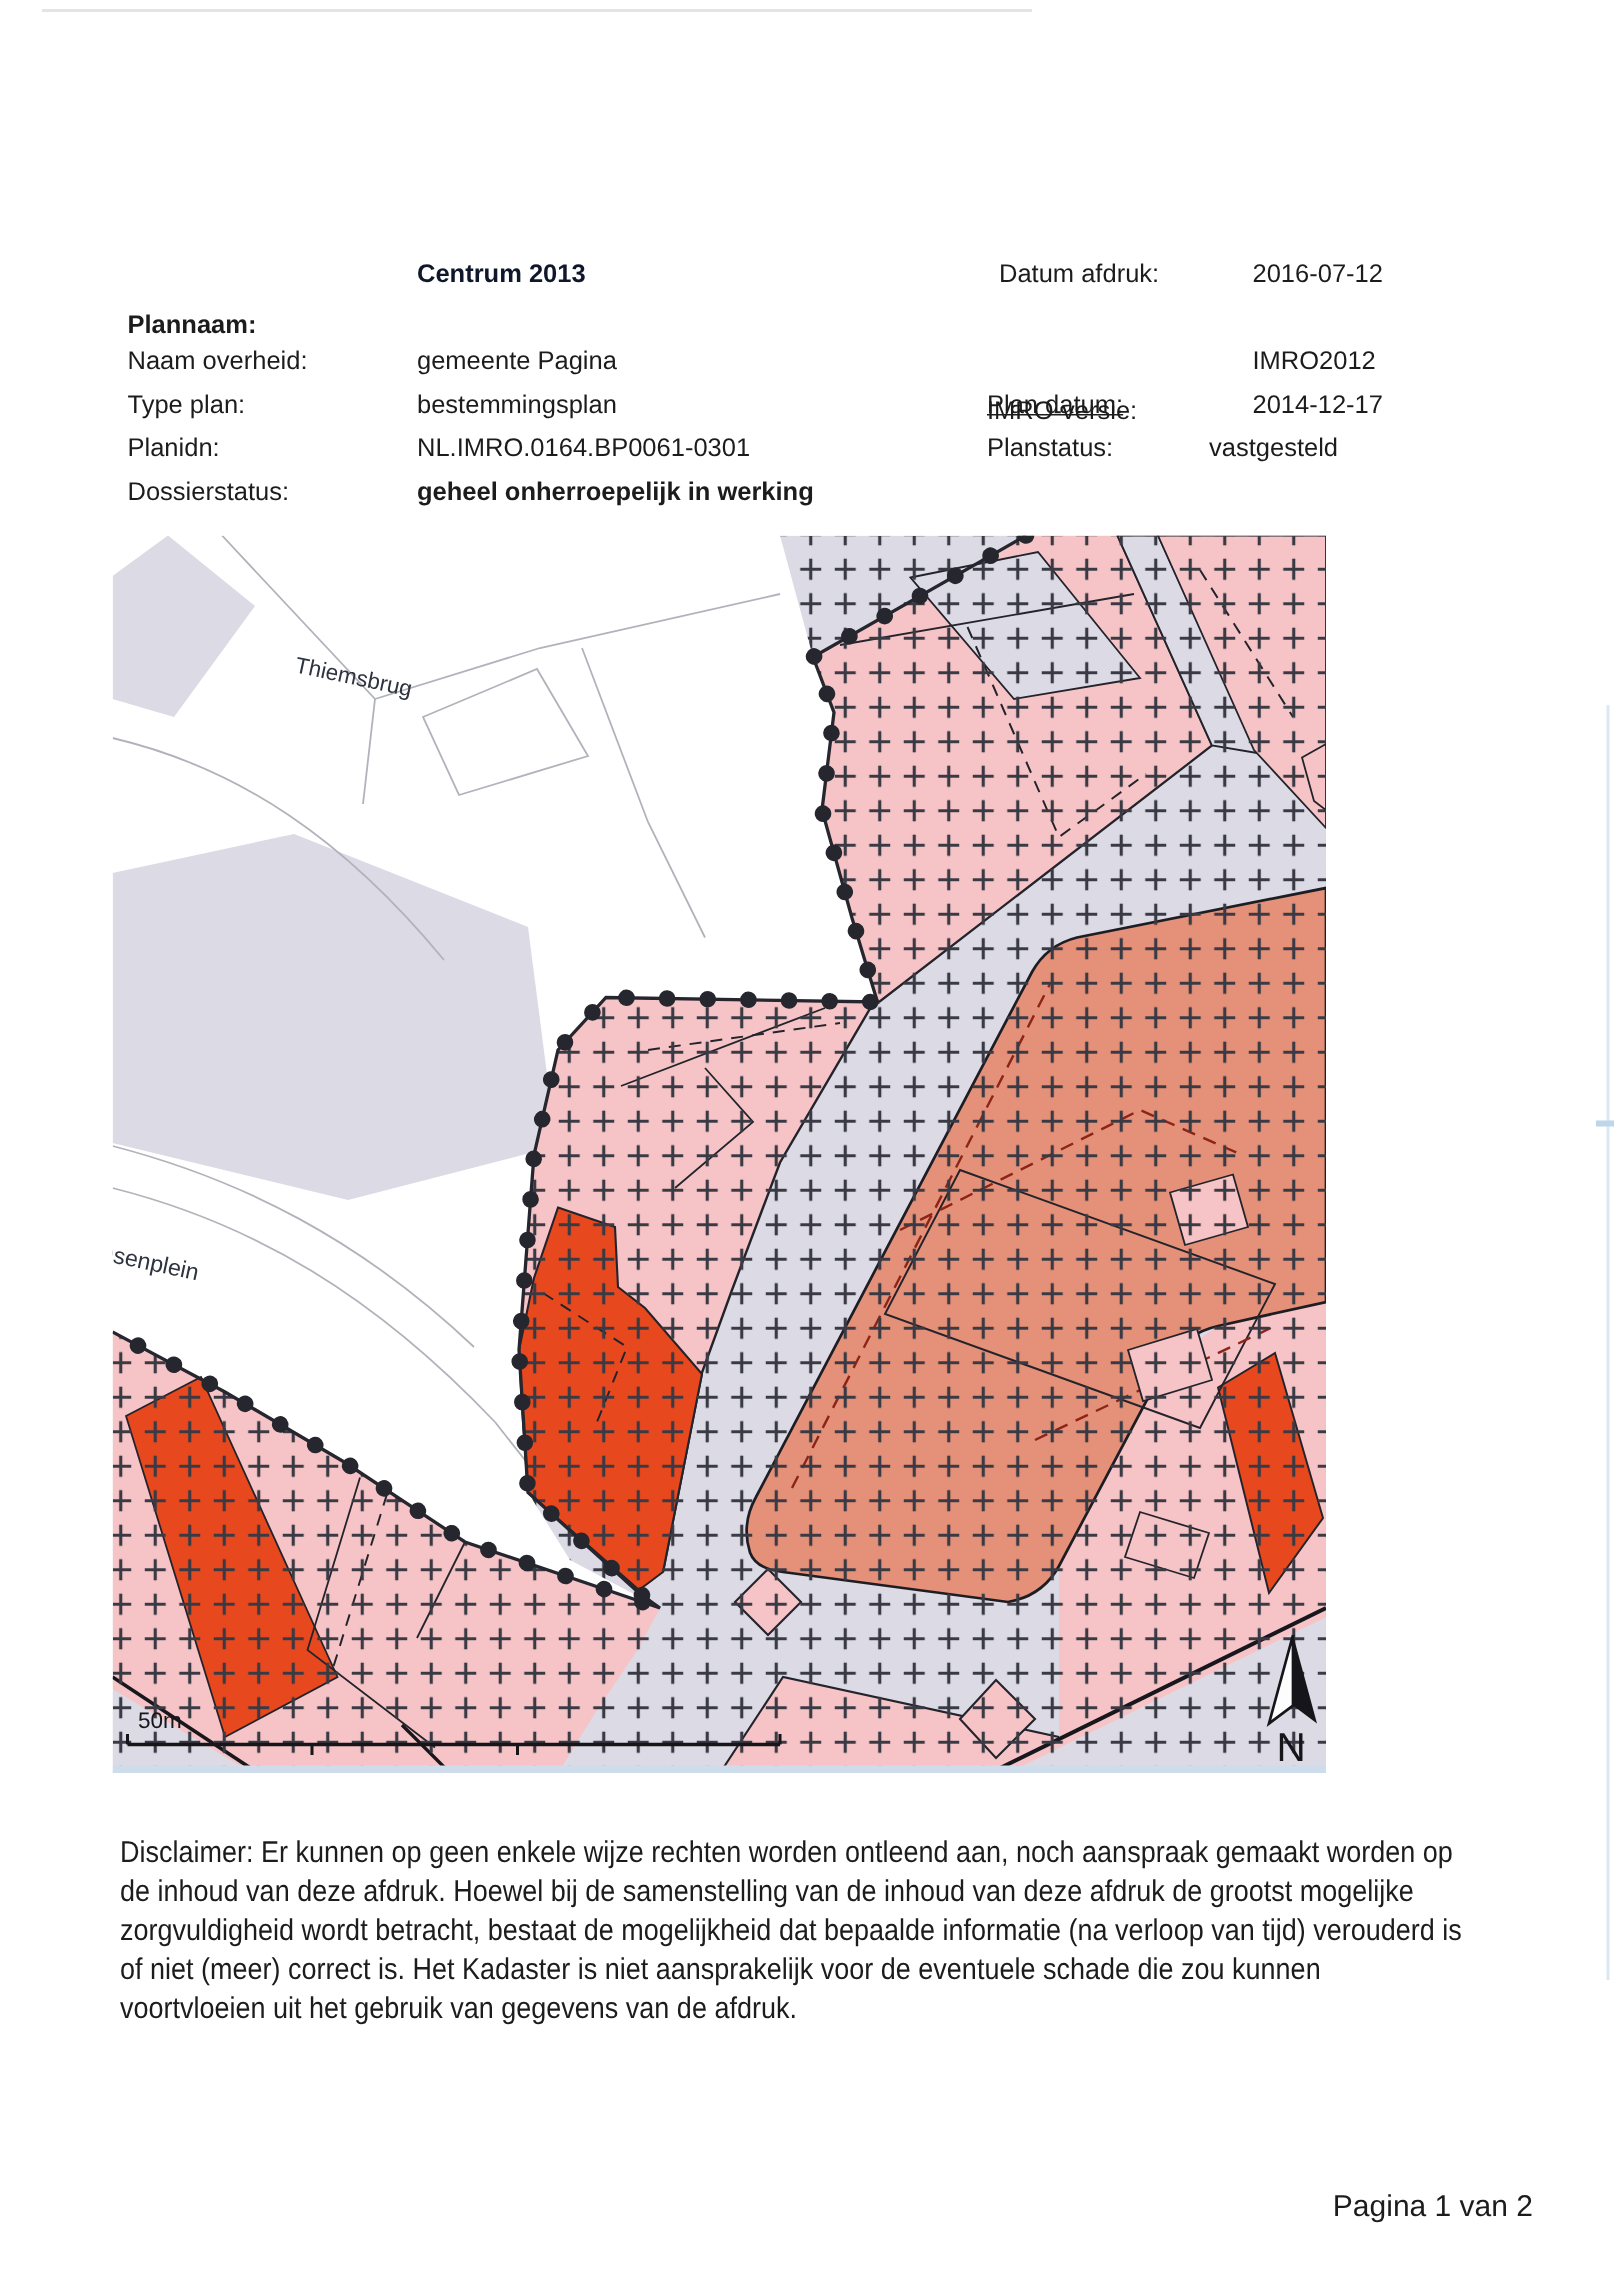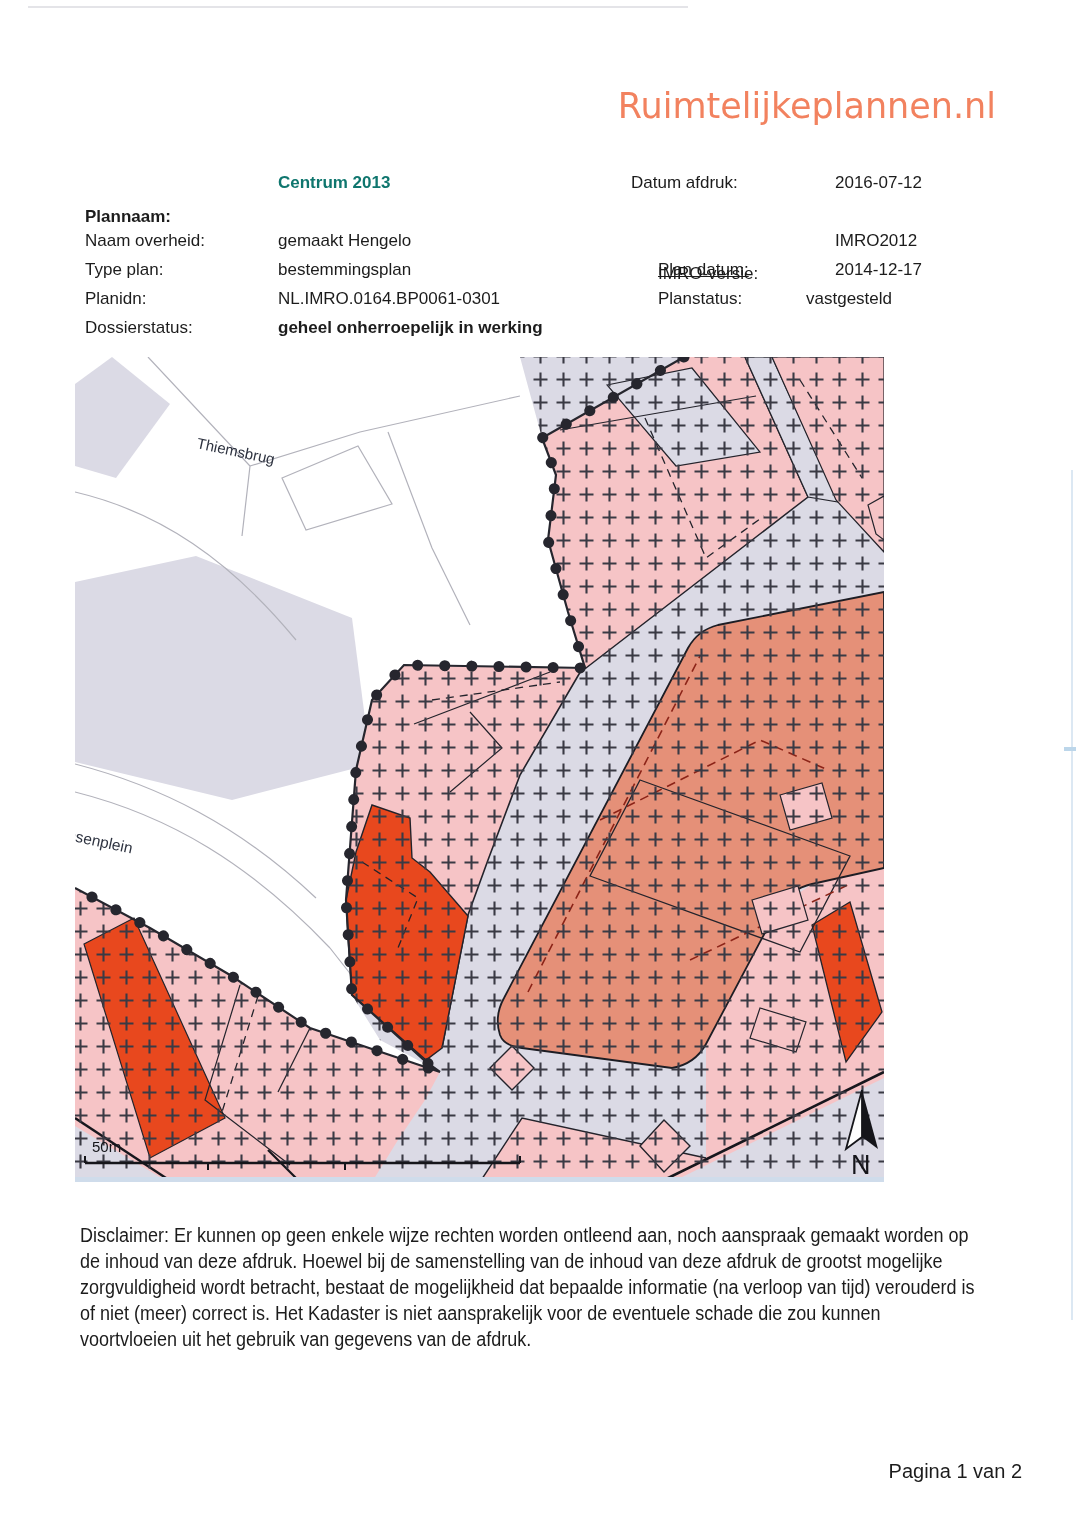--- a/index.html
+++ b/index.html
@@ -25,38 +25,37 @@
 </style>
 </head>
 <body>
 
 <div id="page">
 
   <div id="scan-top"></div>
   <div id="scan-right"></div>
   <div id="scan-tick"></div>
 
-  <div id="logo" style="color: rgb(242, 130, 95);">Ruimtelijkeplannen.nl</div>
 
   <div class="meta-label bold" style="left:85px;top:173px;margin-top:34px;">Plannaam:</div>
-  <div class="meta-value bold" style="left:278px;top:173px;color:#0f766e;">Centrum 2013</div>
+  <div class="meta-value bold" style="left:278px;top:173px;color:#0f172a;">Centrum 2013</div>
 
   <div class="meta-label" style="left:85px;top:231px;">Naam overheid:</div>
-  <div class="meta-value" style="left:278px;top:231px;">gemaakt Hengelo</div>
+  <div class="meta-value" style="left:278px;top:231px;">gemeente Pagina</div>
 
   <div class="meta-label" style="left:85px;top:260px;">Type plan:</div>
   <div class="meta-value" style="left:278px;top:260px;">bestemmingsplan</div>
 
   <div class="meta-label" style="left:85px;top:289px;">Planidn:</div>
   <div class="meta-value" style="left:278px;top:289px;">NL.IMRO.0164.BP0061-0301</div>
 
   <div class="meta-label" style="left:85px;top:318px;">Dossierstatus:</div>
   <div class="meta-value" style="left:278px;top:318px;font-weight:bold;">geheel onherroepelijk in werking</div>
 
-  <div class="meta-label" style="left:631px;top:173px;">Datum afdruk:</div>
+  <div class="meta-label" style="left:666px;top:173px;">Datum afdruk:</div>
   <div class="meta-value" style="left:835px;top:173px;">2016-07-12</div>
 
   <div class="meta-label" style="left:658px;top:248px;margin-top:16px;">IMRO-versie:</div>
   <div class="meta-value" style="left:835px;top:231px;">IMRO2012</div>
 
   <div class="meta-label" style="left:658px;top:260px;text-decoration:underline;">Plan datum:</div>
   <div class="meta-value" style="left:835px;top:260px;">2014-12-17</div>
 
   <div class="meta-label" style="left:658px;top:289px;">Planstatus:</div>
   <div class="meta-value" style="left:806px;top:289px;">vastgesteld</div>

